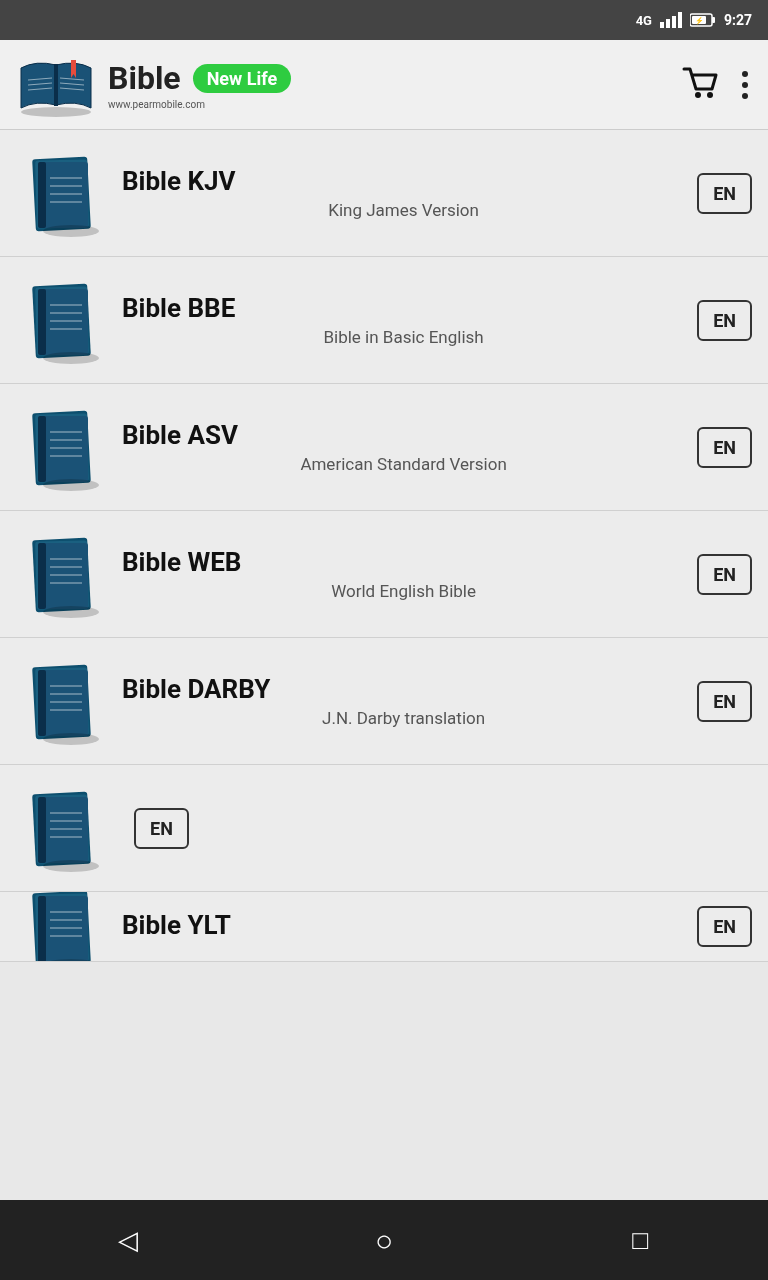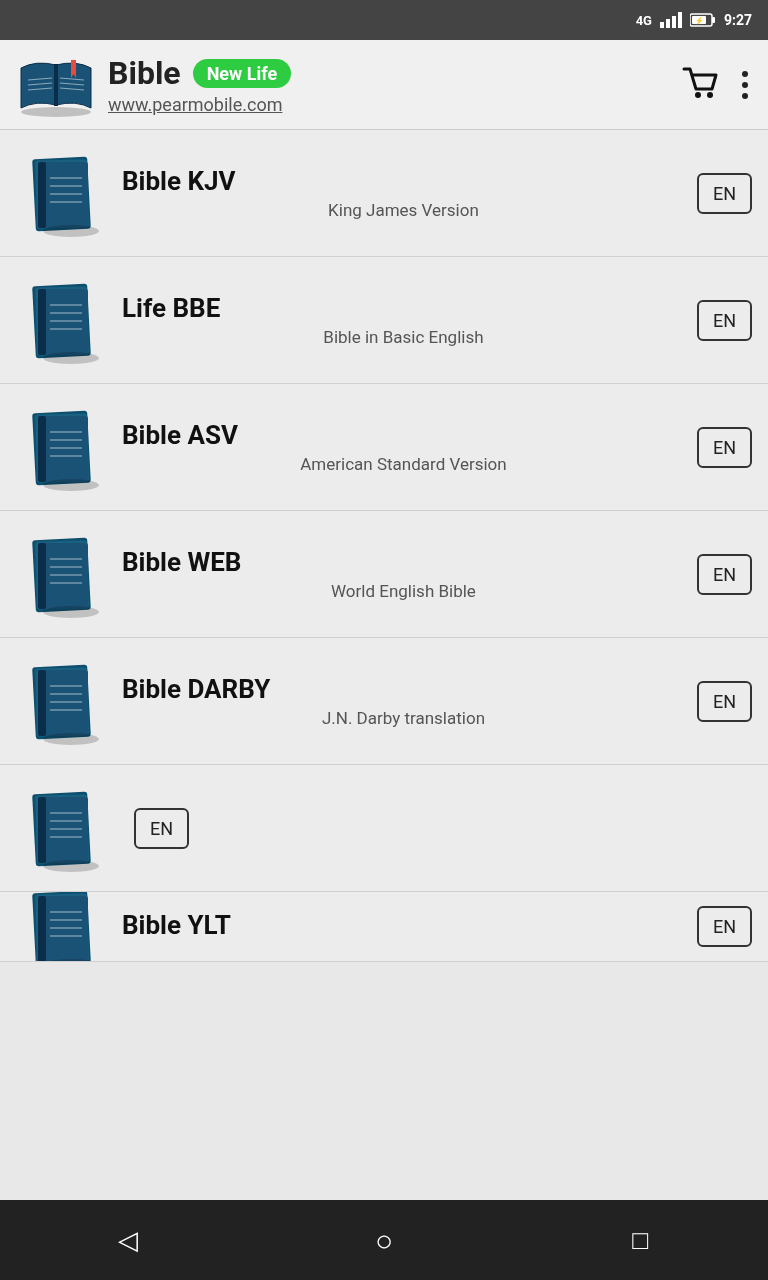--- a/index.html
+++ b/index.html
@@ -59,24 +59,23 @@
     }
     .new-life-badge {
       background: #2ecc40;
       color: white;
       font-size: 18px;
       font-weight: bold;
       padding: 4px 14px;
       border-radius: 20px;
     }
     .header-subtitle {
-      font-size: 18px;
+      font-size: 10px;
       color: #555;
       margin-top: 2px;
-      text-decoration: underline;
     }
     .header-actions {
       display: flex;
       align-items: center;
       gap: 18px;
     }
     .cart-icon-wrap {
       position: relative;
     }
     .cart-icon-svg {
@@ -135,21 +134,21 @@
     .bible-desc {
       font-size: 17px;
       color: #555;
       text-align: center;
     }
     .lang-badge {
       border: 2px solid #333;
       border-radius: 6px;
       padding: 8px 14px;
       font-size: 18px;
-      font-weight: normal;
+      font-weight: bold;
       color: #222;
       background: transparent;
       flex-shrink: 0;
       margin-left: 12px;
     }
 
     
     .bottom-nav {
       background: #222;
       height: 80px;
@@ -276,21 +275,21 @@
     <rect x="22" y="14" width="8" height="66" rx="2" fill="#0a2e4a"></rect>
 
     <line x1="34" y1="30" x2="66" y2="30" stroke="white" stroke-width="1.5" opacity="0.4"></line>
     <line x1="34" y1="38" x2="66" y2="38" stroke="white" stroke-width="1.5" opacity="0.4"></line>
     <line x1="34" y1="46" x2="66" y2="46" stroke="white" stroke-width="1.5" opacity="0.4"></line>
     <line x1="34" y1="54" x2="66" y2="54" stroke="white" stroke-width="1.5" opacity="0.4"></line>
 
     <ellipse cx="55" cy="83" rx="28" ry="6" fill="rgba(0,0,0,0.18)"></ellipse>
   </svg></div>
       <div class="bible-info">
-        <div class="bible-name">Life BBE</div>
+        <div class="bible-name">Bible BBE</div>
         <div class="bible-desc">Bible in Basic English</div>
       </div>
       <div class="lang-badge">EN</div>
     </div>
     <div class="bible-item">
       <div class="bible-book-icon"><svg viewBox="0 0 90 90" class="book-svg">
 
     <rect x="18" y="10" width="55" height="72" rx="3" fill="#0d4f6e" transform="rotate(-3 45 46)"></rect>
     <rect x="20" y="12" width="52" height="68" rx="3" fill="#1a6080" transform="rotate(-1.5 45 46)"></rect>
 

